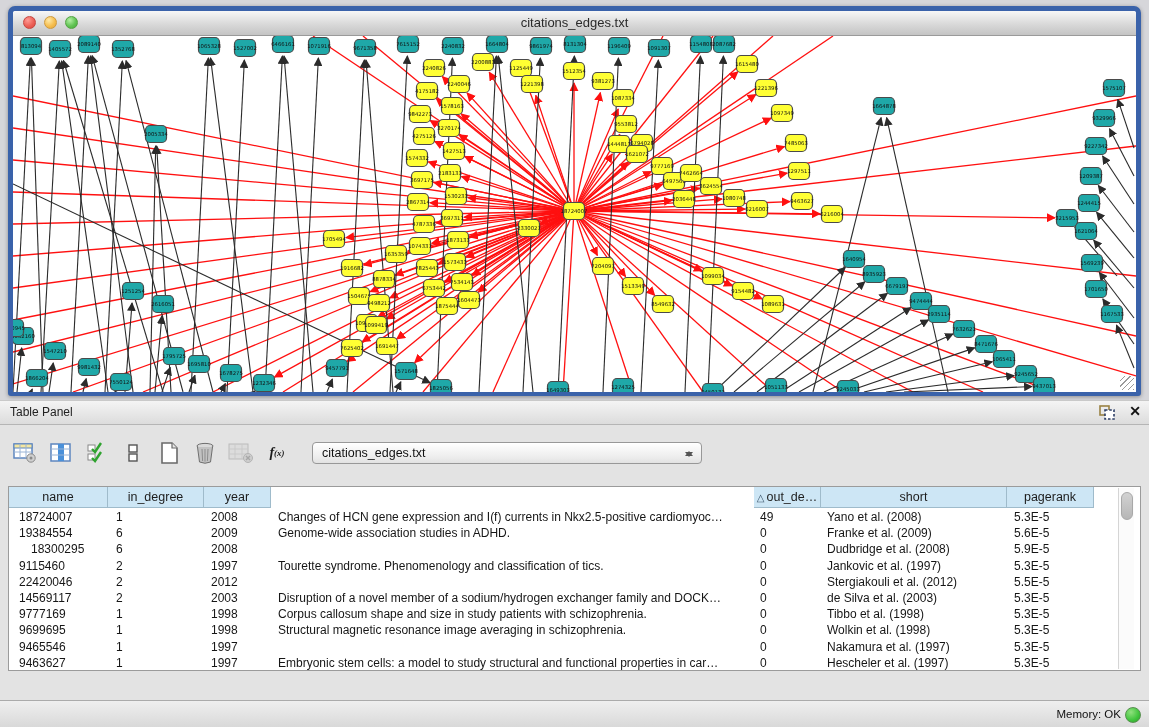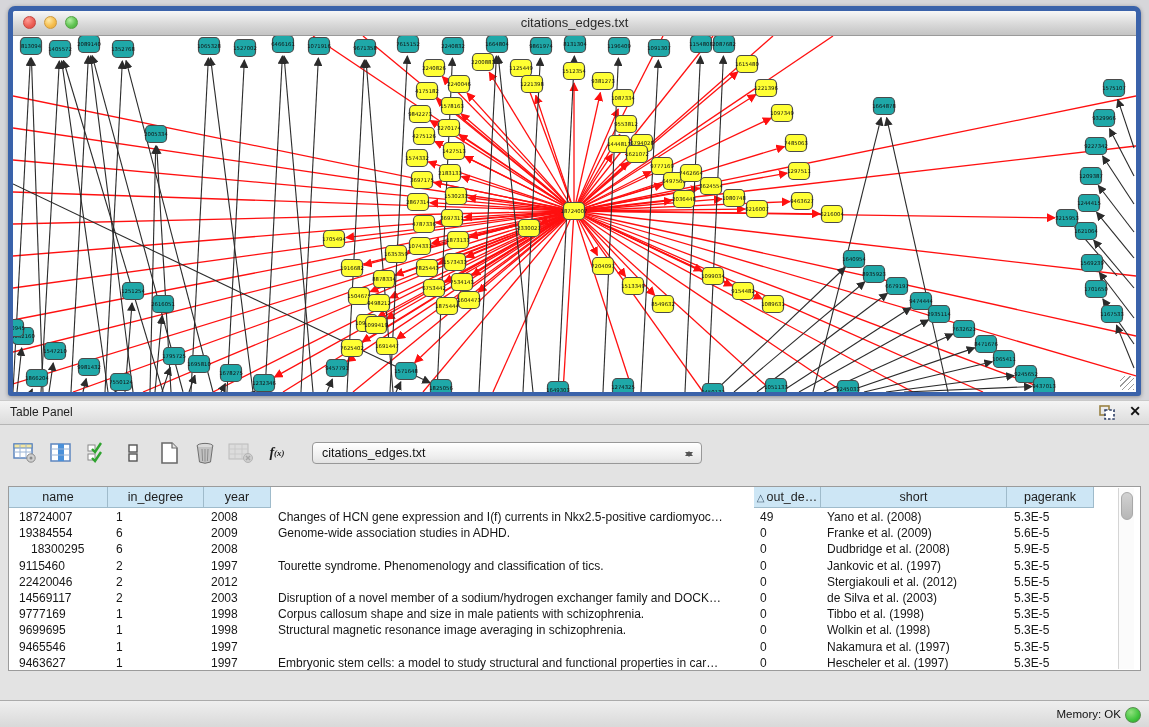--- a/index.html
+++ b/index.html
@@ -906,21 +906,21 @@
             <div class="td" style="left: 202px; width: 60px;">2003</div>
             <div class="td" style="left: 269px; width: 476px;">Disruption of a novel member of a sodium/hydrogen exchanger family and DOCK…</div>
             <div class="td" style="left: 751px; width: 61px;">0</div>
             <div class="td" style="left: 818px; width: 180px;">de Silva et al. (2003)</div>
             <div class="td" style="left: 1005px; width: 80px;">5.3E-5</div>
           </div>
           <div class="trow" style="top: 97.2px;">
             <div class="td" style="left: 10px; width: 89px;">9777169</div>
             <div class="td" style="left: 107px; width: 88px;">1</div>
             <div class="td" style="left: 202px; width: 60px;">1998</div>
-            <div class="td" style="left: 269px; width: 476px;">Corpus callosum shape and size in male patients with schizophrenia.</div>
+            <div class="td" style="left: 269px; width: 476px;">Corpus callosum shape and size in study patients with schizophrenia.</div>
             <div class="td" style="left: 751px; width: 61px;">0</div>
             <div class="td" style="left: 818px; width: 180px;">Tibbo et al. (1998)</div>
             <div class="td" style="left: 1005px; width: 80px;">5.3E-5</div>
           </div>
           <div class="trow" style="top: 113.4px;">
             <div class="td" style="left: 10px; width: 89px;">9699695</div>
             <div class="td" style="left: 107px; width: 88px;">1</div>
             <div class="td" style="left: 202px; width: 60px;">1998</div>
             <div class="td" style="left: 269px; width: 476px;">Structural magnetic resonance image averaging in schizophrenia.</div>
             <div class="td" style="left: 751px; width: 61px;">0</div>

